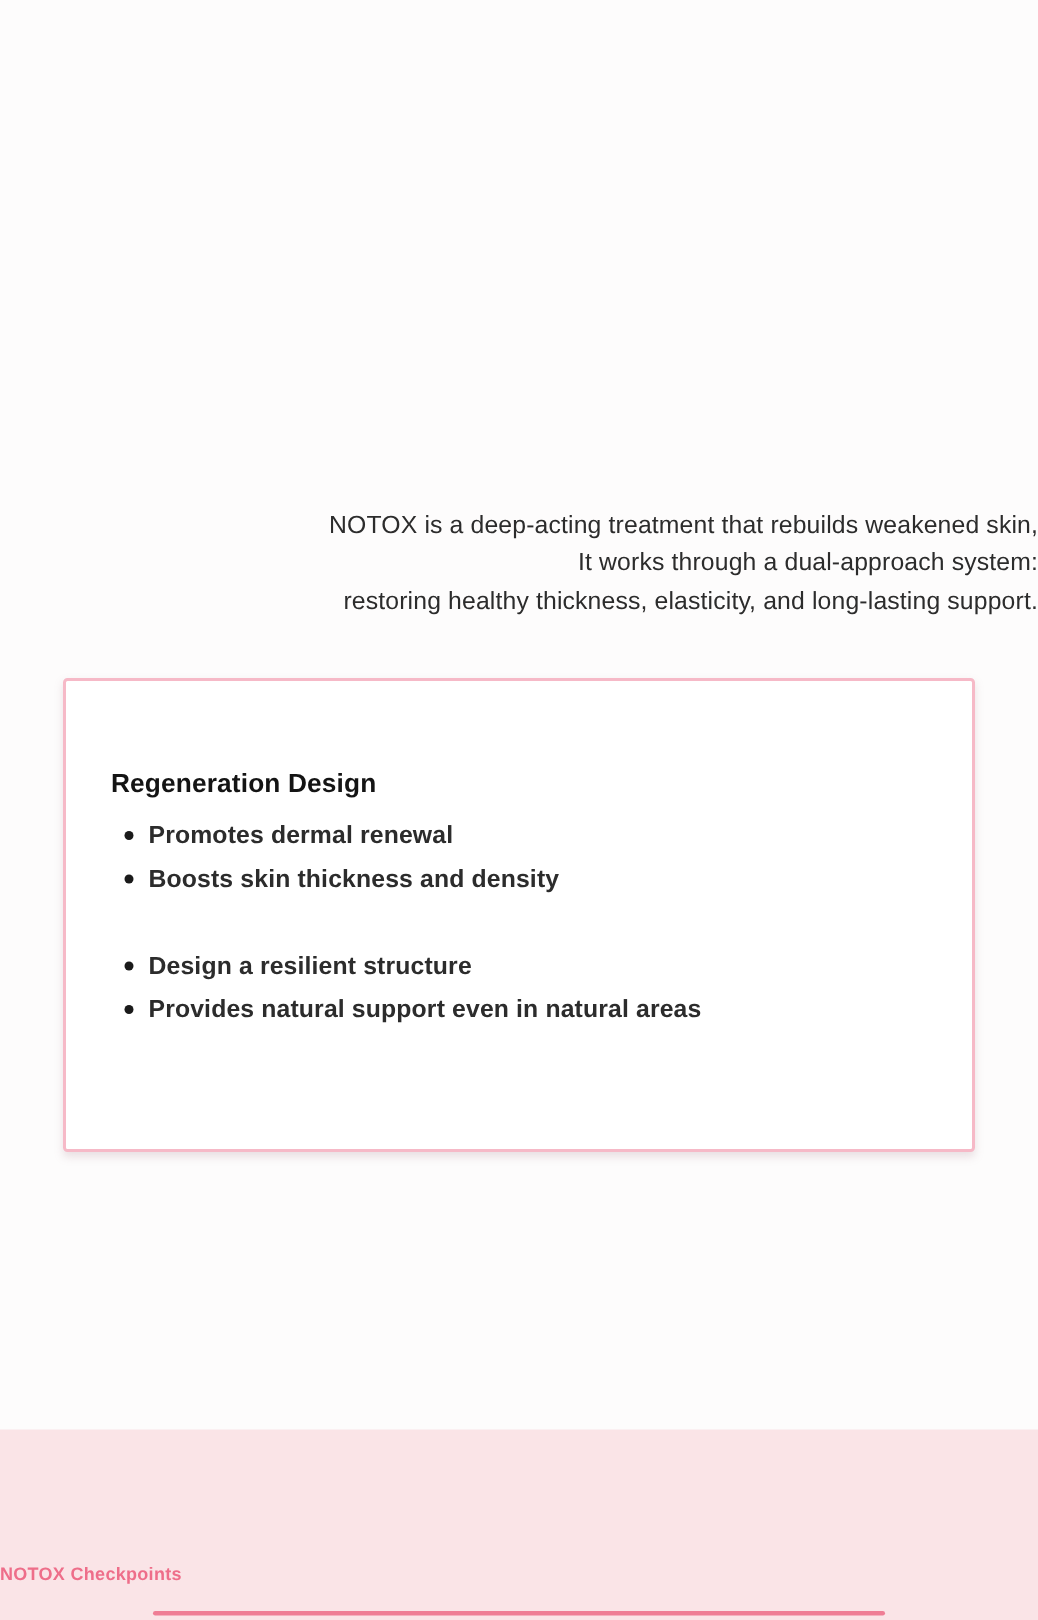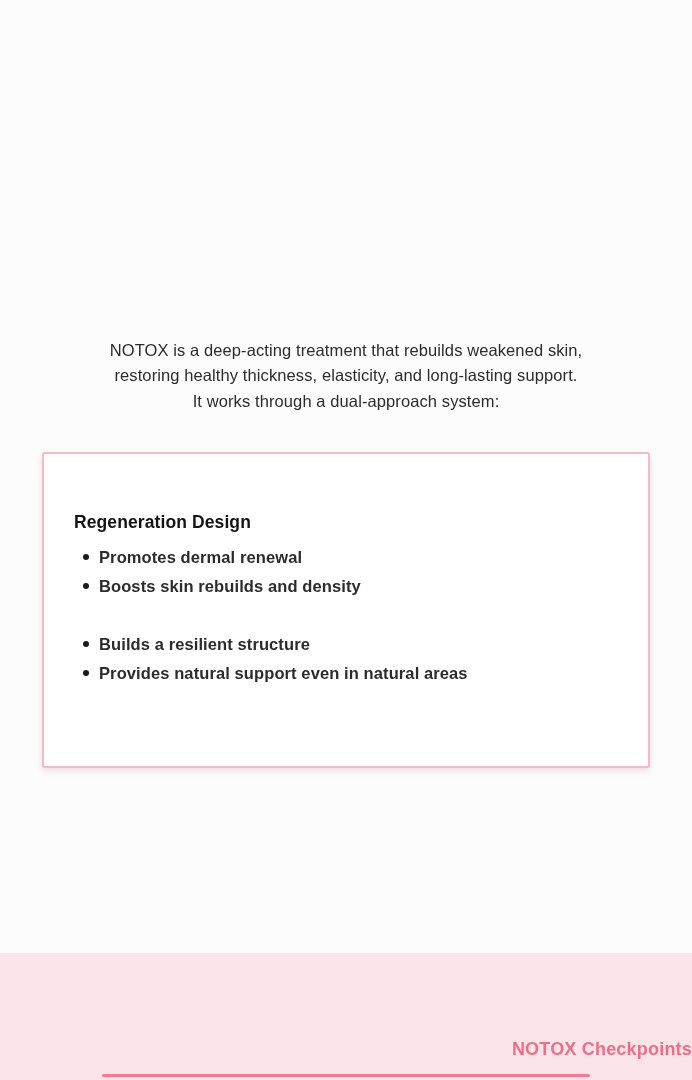--- a/index.html
+++ b/index.html
@@ -15,21 +15,21 @@
     font-family: "Liberation Sans", "DejaVu Sans", sans-serif;
     -webkit-font-smoothing: antialiased;
   }
 
   
   .intro {
     position: absolute;
     top: 321px;
     left: 0;
     width: 692px;
-    text-align: center;
+    text-align: right;
     font-size: 16.5px;
     line-height: 25.5px;
     color: var(--text, #2c2c2c);
     letter-spacing: 0.1px;
   }
   .intro .line { display: block; }
 
   
   .card {
     position: absolute;
@@ -80,63 +80,63 @@
   .checkpoints {
     position: absolute;
     top: 953px;
     left: 0;
     width: 692px;
     height: 127px;
     background: var(--checkpoints-bg, #fae4e7);
   }
   .checkpoints h2 {
     margin: 84px 0 0 0;
-    text-align: right;
-    font-size: 18px;
+    text-align: left;
+    font-size: 12px;
     font-weight: 700;
     line-height: 24px;
     color: var(--checkpoints-title, #ee6e8a);
     letter-spacing: 0.2px;
   }
   .checkpoints .divider {
     width: 488px;
     height: 3px;
     margin: 13px auto 0 auto;
     background: var(--divider, #ef7d95);
     border-radius: 2px;
   }
 </style>
 </head>
 <body>
 
 <div class="page">
 
   <p class="intro">
     <span class="line">NOTOX is a deep-acting treatment that rebuilds weakened skin,</span>
+    <span class="line">It works through a dual-approach system:</span>
     <span class="line">restoring healthy thickness, elasticity, and long-lasting support.</span>
-    <span class="line">It works through a dual-approach system:</span>
   </p>
 
   <div class="card">
     <h3>Regeneration Design</h3>
     <ul>
       <li>
         <span class="dot"></span>
         <span>Promotes dermal renewal</span>
       </li>
       <li>
         <span class="dot"></span>
-        <span>Boosts skin rebuilds and density</span>
+        <span>Boosts skin thickness and density</span>
       </li>
     </ul>
 
     <ul>
       <li>
         <span class="dot"></span>
-        <span>Builds a resilient structure</span>
+        <span>Design a resilient structure</span>
       </li>
       <li>
         <span class="dot"></span>
         <span>Provides natural support even in natural areas</span>
       </li>
     </ul>
   </div>
 
   <section class="checkpoints">
     <h2>NOTOX Checkpoints</h2>

